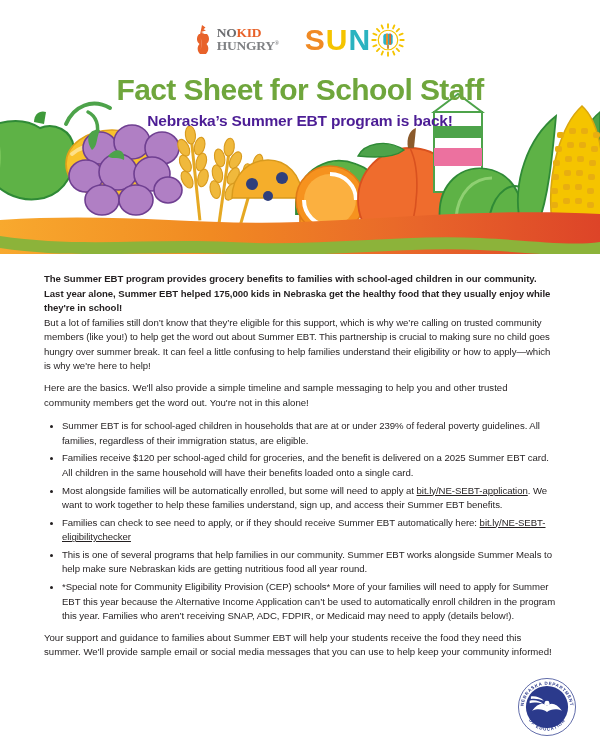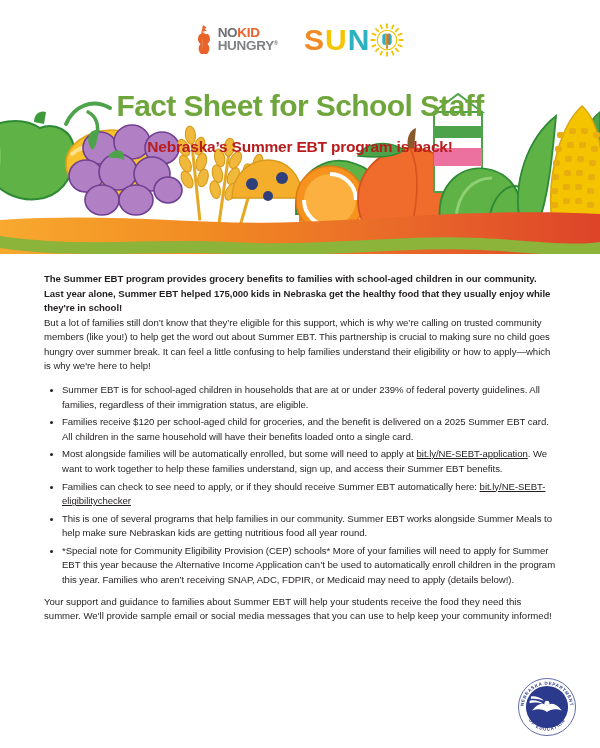--- a/index.html
+++ b/index.html
@@ -15,21 +15,21 @@
 
   
   .logo-bar {
     height: 72px;
     display: flex;
     align-items: center;
     justify-content: center;
     gap: 26px;
     padding-top: 8px;
   }
-  .nkh-logo { display:flex; align-items:center; gap:6px; }
+  .nkh-logo { display:flex; align-items:center; gap:6px;font-family:Liberation Serif, serif; }
   .nkh-mark { width: 16px; height: 30px; flex:none; }
   .nkh-text { line-height: 0.95; }
   .nkh-line1 { font-size: 13.5px; font-weight: 800; letter-spacing: -0.3px; }
   .nkh-line2 { font-size: 13.5px; font-weight: 800; letter-spacing: -0.3px; color:#808285; }
   .nkh-no { color:#6d6e71; }
   .nkh-kid { color:#e8622a; }
   .nkh-reg { font-size:6px; vertical-align: super; color:#808285; }
 
   .sun-logo { display:flex; align-items:center; gap:2px; }
   .sun-word { font-size: 30px; font-weight: 800; letter-spacing: -1px; line-height:1; }
@@ -44,26 +44,26 @@
     z-index: 5;
     text-align: center;
     padding-top: 2px;
   }
   .headline {
     font-size: 30px;
     font-weight: 800;
     color: #6fa63c;
     letter-spacing: -0.6px;
     line-height: 1.05;
-    margin: 16px;
+    margin: 0;
   }
   .subheadline {
     font-size: 15.5px;
     font-weight: 800;
-    color: #b91c1c;
+    color: #4c1d95;
     letter-spacing: -0.2px;
     margin: 6px 0 4px 0;
   }
 
   
   .hero {
     position: absolute;
     top: 72px; left: 0;
     width: 600px; height: 190px;
     z-index: 1;
@@ -347,20 +347,21 @@
   </g>
 </svg>
 </div>
 
 <div class="content">
 
   <p class="lead">The Summer EBT program provides grocery benefits to families with school-aged children in our community. Last year alone, Summer EBT helped 175,000 kids in Nebraska get the healthy food that they usually enjoy while they're in school!</p>
 
   <p class="para">But a lot of families still don’t know that they’re eligible for this support, which is why we’re calling on trusted community members (like you!) to help get the word out about Summer EBT. This partnership is crucial to making sure no child goes hungry over summer break. It can feel a little confusing to help families understand their eligibility or how to apply—which is why we're here to help!</p>
 
+  <p class="after-head">Here are the basics. We'll also provide a simple timeline and sample messaging to help you and other trusted community members get the word out. You're not in this alone!</p>
 
   <ul class="bullets">
     <li>
       <span>Summer EBT is for school-aged children in households that are at or under 239% of federal poverty guidelines. All families, regardless of their immigration status, are eligible.</span>
     </li>
     <li>
       <span>Families receive $120 per school-aged child for groceries, and the benefit is delivered on a 2025 Summer EBT card. All children in the same household will have their benefits loaded onto a single card.</span>
     </li>
     <li>
       <span>Most alongside families will be automatically enrolled, but some will need to apply at </span><a class="inline-link" href="#">bit.ly/NE-SEBT-application</a><span>. We want to work together to help these families understand, sign up, and access their Summer EBT benefits.</span>

